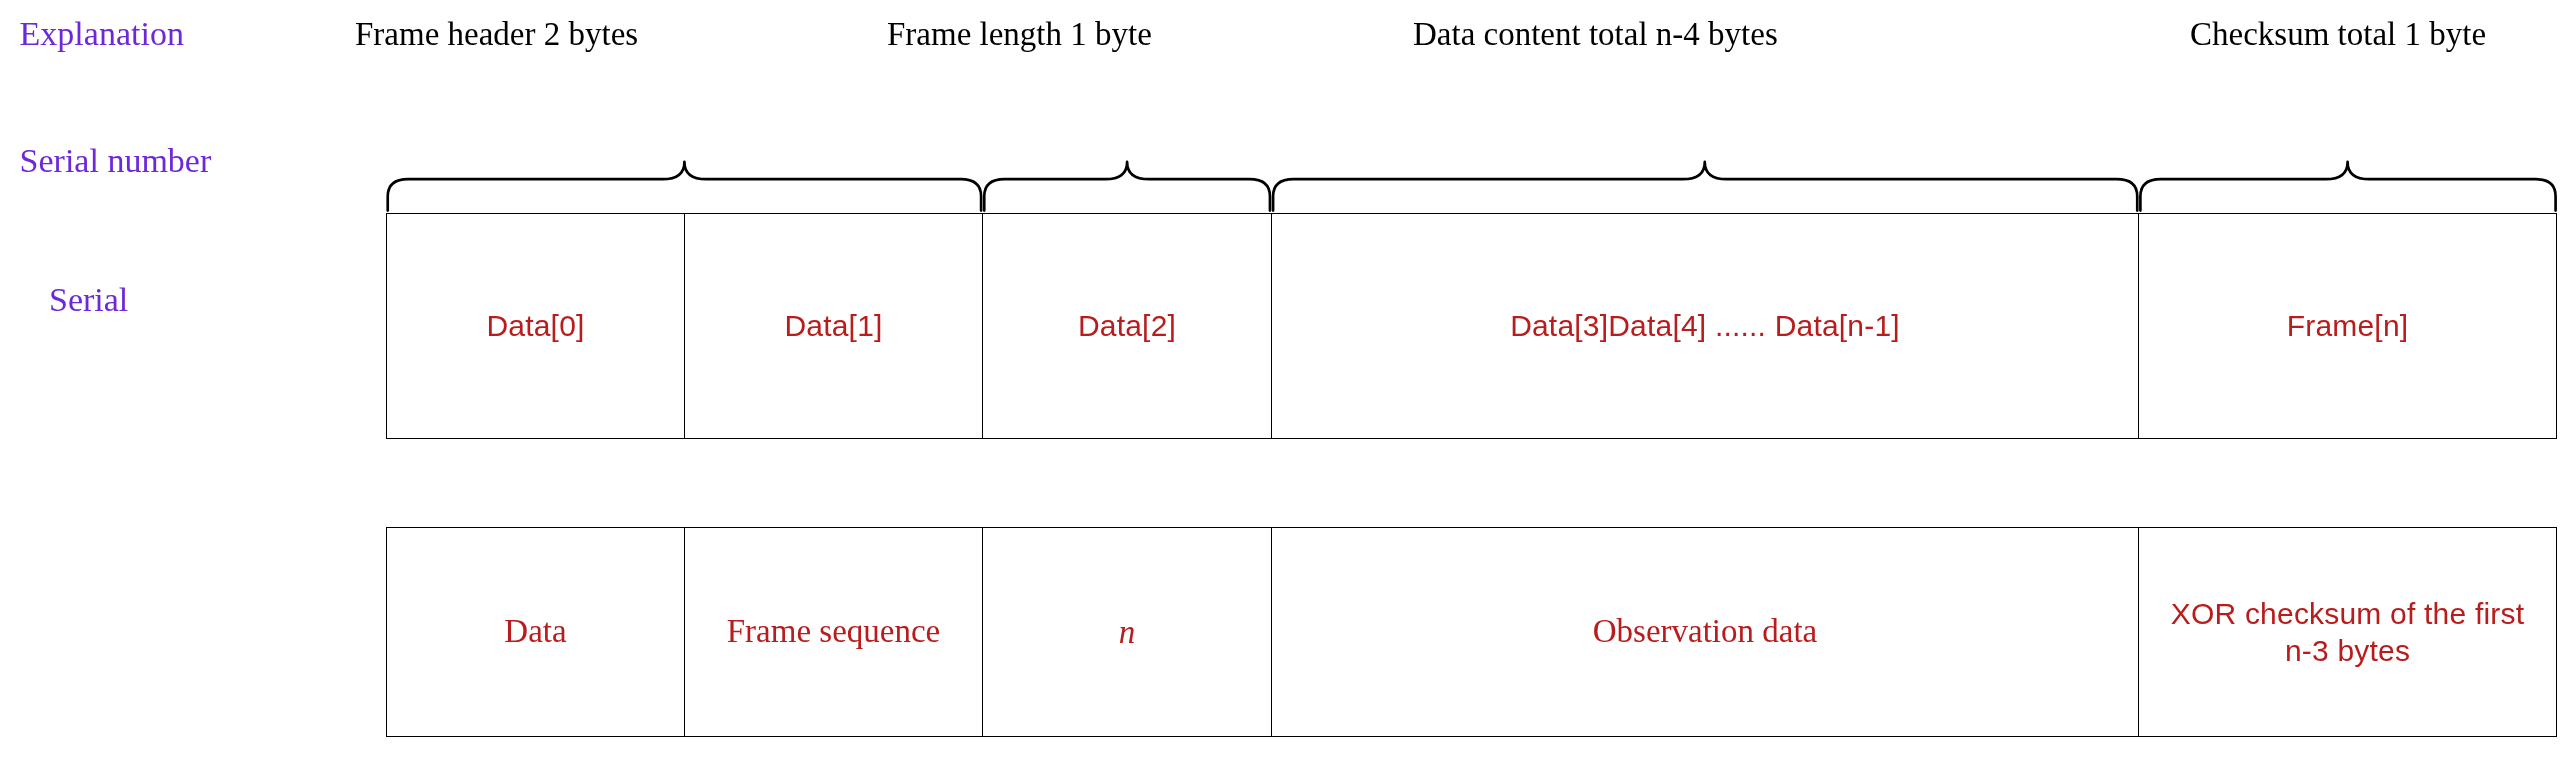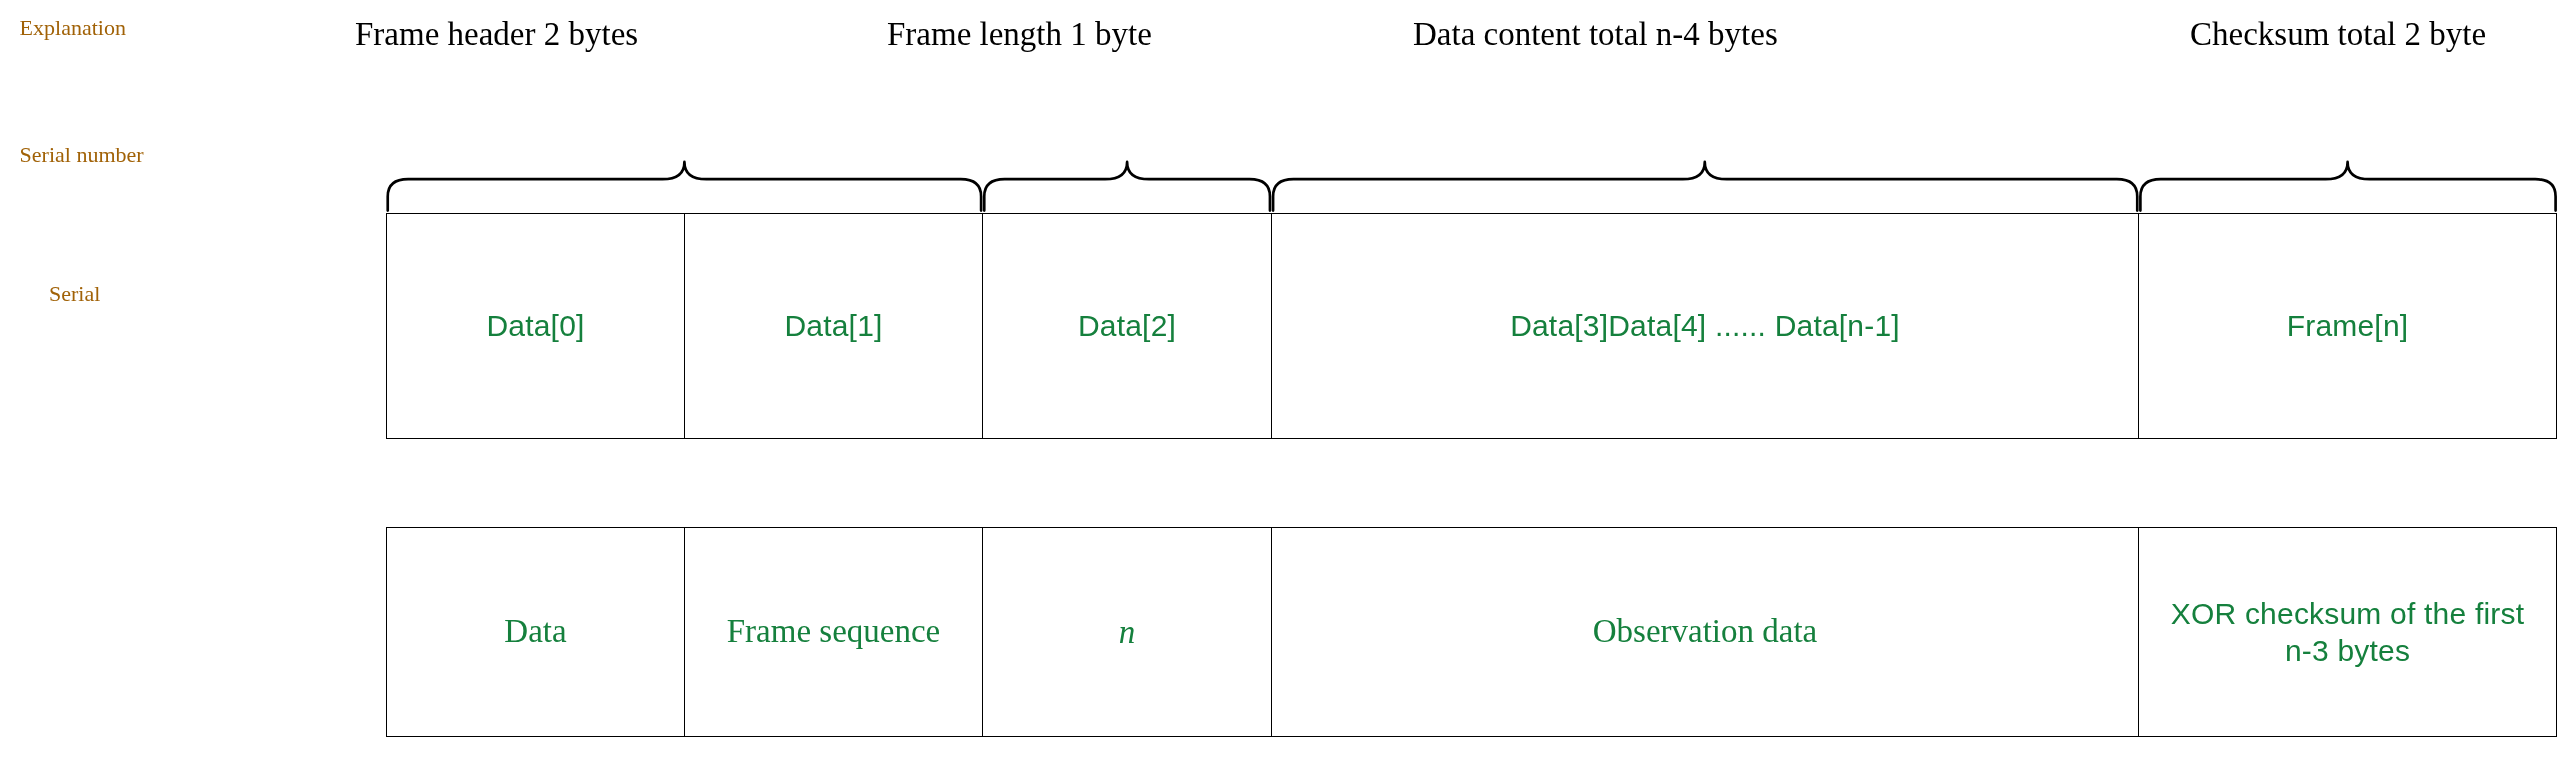--- a/index.html
+++ b/index.html
@@ -3,37 +3,37 @@
 <meta charset="utf-8">
 <style>
   html,body{margin:0;padding:0;background:#fff;}
   body{width:2576px;height:761px;position:relative;overflow:hidden;
        font-family:"Liberation Serif",serif;color:#000;}
 
   .stage{position:absolute;left:0;top:0;width:2576px;height:761px;}
 
   
   .row-label{position:absolute;font-family:"Liberation Serif",serif;
-             font-size:22px;color:#a16207;white-space:nowrap;line-height:1;}
+             font-size:34px;color:#6d28d9;white-space:nowrap;line-height:1;}
   #lbl-explanation{left:19.6px;top:17.3px;}
   #lbl-serial{left:19.6px;top:144px;}
   #lbl-content{left:49px;top:283px;}
 
   
   .brace-label{position:absolute;font-family:"Liberation Serif",serif;
                font-size:33px;line-height:1.12;color:#000;}
 
   
   #brace-layer{position:absolute;left:0;top:0;width:2576px;height:761px;
                pointer-events:none;}
 
   
   .frame-table{position:absolute;border-collapse:collapse;table-layout:fixed;}
   .frame-table td{border:1.6px solid #000;text-align:center;vertical-align:middle;
-                  padding:0;color:#15803d;}
+                  padding:0;color:#b91c1c;}
 
   #table-serial{left:386px;top:213px;width:2171px;height:226px;}
   #table-content{left:386px;top:527px;width:2171px;height:210px;}
 
   
   .cell-mono{font-family:"Liberation Sans",sans-serif;font-size:30px;
              letter-spacing:0.2px;line-height:1.25;}
   
   .cell-serif{font-family:"Liberation Serif",serif;font-size:33px;line-height:1.2;}
   .cell-italic{font-family:"Liberation Serif",serif;font-style:italic;font-size:33px;}
@@ -48,21 +48,21 @@
   <div class="row-label" id="lbl-serial">Serial number</div>
 
   <div class="row-label" id="lbl-content">Serial</div>
 
   <div class="brace-label" style="left:355px;top:15.7px;width:361px;">Frame header 2 bytes</div>
 
   <div class="brace-label" style="left:887px;top:15.7px;width:440px;">Frame length 1 byte</div>
 
   <div class="brace-label" style="left:1413px;top:15.7px;width:597px;">Data content total n-4 bytes</div>
 
-  <div class="brace-label" style="left:2190px;top:15.7px;width:314px;">Checksum total 2 byte</div>
+  <div class="brace-label" style="left:2190px;top:15.7px;width:314px;">Checksum total 1 byte</div>
 
   <svg id="brace-layer" viewBox="0 0 3282 969">
     <g fill="none" stroke="#000" stroke-width="3.4" stroke-linecap="round" stroke-linejoin="round">
 
       <path d="M 494,268 L 494,250 Q 494,228 520,228 L 844,228 Q 872,228 872,206 Q 872,228 900,228 L 1224,228 Q 1250,228 1250,250 L 1250,268"></path>
 
       <path d="M 1254,268 L 1254,250 Q 1254,228 1280,228 L 1408,228 Q 1436,228 1436,206 Q 1436,228 1464,228 L 1592,228 Q 1618,228 1618,250 L 1618,268"></path>
 
       <path d="M 1622,268 L 1622,250 Q 1622,228 1648,228 L 2144,228 Q 2172,228 2172,206 Q 2172,228 2200,228 L 2697,228 Q 2723,228 2723,250 L 2723,268"></path>
 

